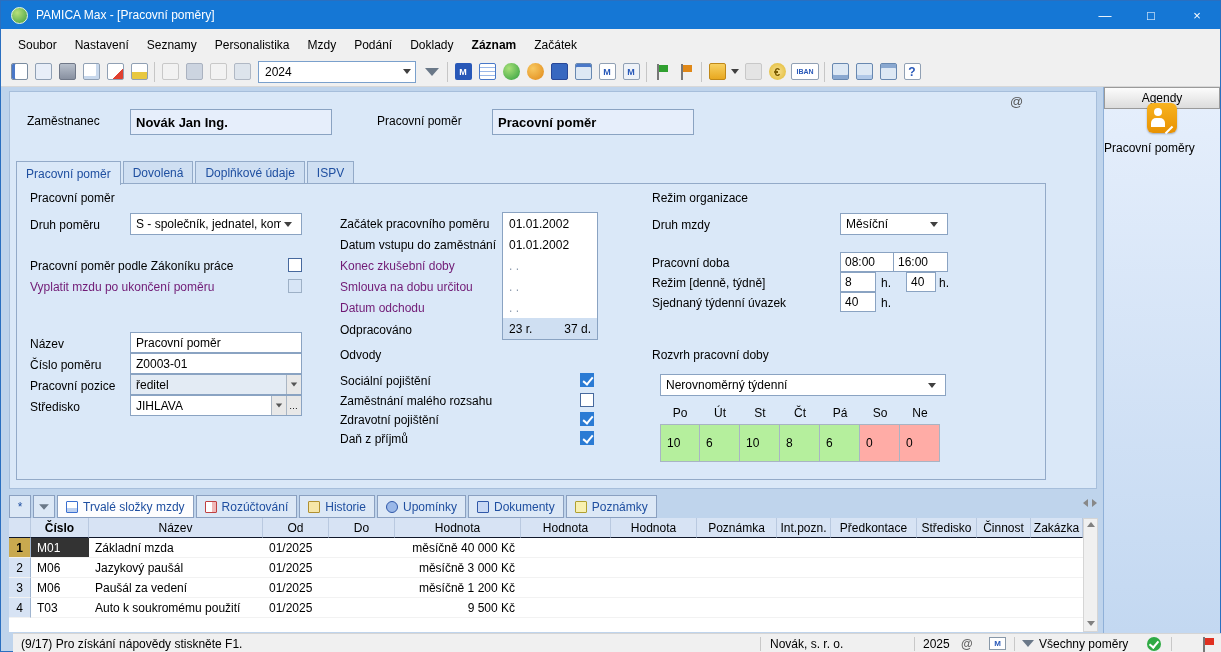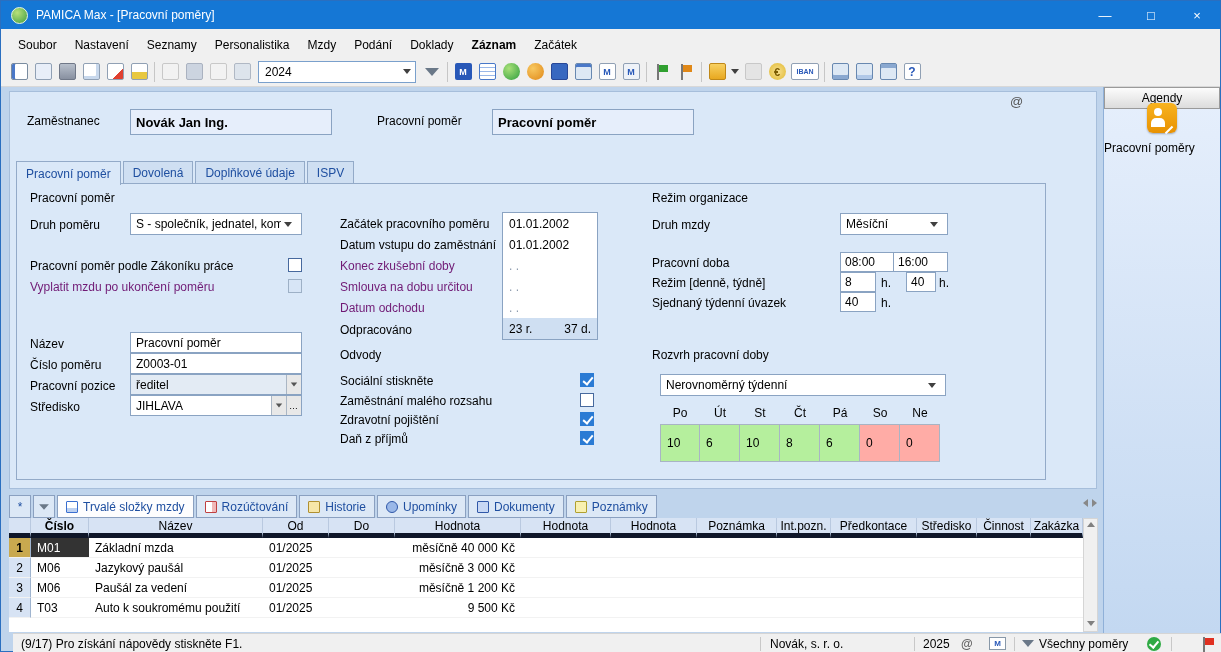--- a/index.html
+++ b/index.html
@@ -63,21 +63,21 @@
 .btab.small{width:22px;justify-content:center;padding:0}
 .btab.active{background:#fdfdfe}
 .ticon{width:12px;height:12px;margin-right:5px;flex:none;border-radius:1px}
 .ti-grid-blue{border:1px solid #3a6fd0;background:linear-gradient(#fff 55%,#bcd0f0 55%)}
 .ti-grid-red{border:1px solid #c04040;background:linear-gradient(90deg,#fff 55%,#f0b8b8 55%)}
 .ti-page-yellow{border:1px solid #b09030;background:#f6e6a8}
 .ti-bell-blue{border:1px solid #3058a8;background:#9ab8e8;border-radius:50%}
 .ti-folder-blue{border:1px solid #3058a8;background:#c8d8f4}
 .ti-note-yellow{border:1px solid #b0a030;background:#f8f0b0}
 .gridhdr,.gridrow{position:absolute;left:8px;display:grid;grid-template-columns:22px 58px 174px 66px 66px 126px 90px 86px 80px 54px 86px 60px 54px 52px;height:20px}
-.gh{background:#d7e3f4;border-right:1px solid #b9c9e0;border-bottom:5px solid #0f172a;display:flex;align-items:center;justify-content:center;overflow:hidden;white-space:nowrap}
+.gh{background:#d7e3f4;border-right:1px solid #b9c9e0;border-bottom:1px solid #0f172a;display:flex;align-items:center;justify-content:center;overflow:hidden;white-space:nowrap}
 .gc{background:#fff;display:flex;align-items:center;padding:0 6px;white-space:nowrap;overflow:hidden;border-bottom:1px solid #f2f2f2}
 .gc.num{background:#d7e3f4;justify-content:center;border-right:1px solid #9fb4cf;padding:0}
 .gc.num.cur{background:#c9a94f;font-weight:bold}
 .gc.selcell{background:#333;color:#fff}
 .gc.right{justify-content:flex-end}
 .gridfill{position:absolute;left:8px;top:617px;width:1074px;height:14px;background:#fff}
 .vsb{position:absolute;left:1082px;top:517px;width:15px;height:114px;background:#f0f0f0;border:1px solid #d5d5d5}
 .tri{width:0;height:0;border-left:4px solid transparent;border-right:4px solid transparent;margin:3px auto}
 .tri.up{border-bottom:5px solid #808080}
 .tri.dn{border-top:5px solid #808080}
@@ -320,21 +320,21 @@
       <div class="daterow dis">
           <span> .  .</span>
         </div>
       <div class="daterow sum">
         <span>23 r.</span>
         <span>37 d.</span>
       </div>
     </div>
 
     <span class="grouplbl" style="left:330px;top:256px">Odvody</span>
-    <span class="lbl" style="left:330px;top:282px">Sociální stiskněte</span>
+    <span class="lbl" style="left:330px;top:282px">Sociální pojištění</span>
     <span class="cb checked" style="left:570px;top:281px"></span>
     <span class="lbl" style="left:330px;top:302px">Zaměstnání malého rozsahu</span>
     <span class="cb" style="left:570px;top:301px"></span>
     <span class="lbl" style="left:330px;top:321px">Zdravotní pojištění</span>
     <span class="cb checked" style="left:570px;top:320px"></span>
     <span class="lbl" style="left:330px;top:340px">Daň z příjmů</span>
     <span class="cb checked" style="left:570px;top:339px"></span>
 
     <span class="grouplbl" style="left:642px;top:99px">Režim organizace</span>
     <span class="lbl" style="left:642px;top:126px">Druh mzdy</span>

